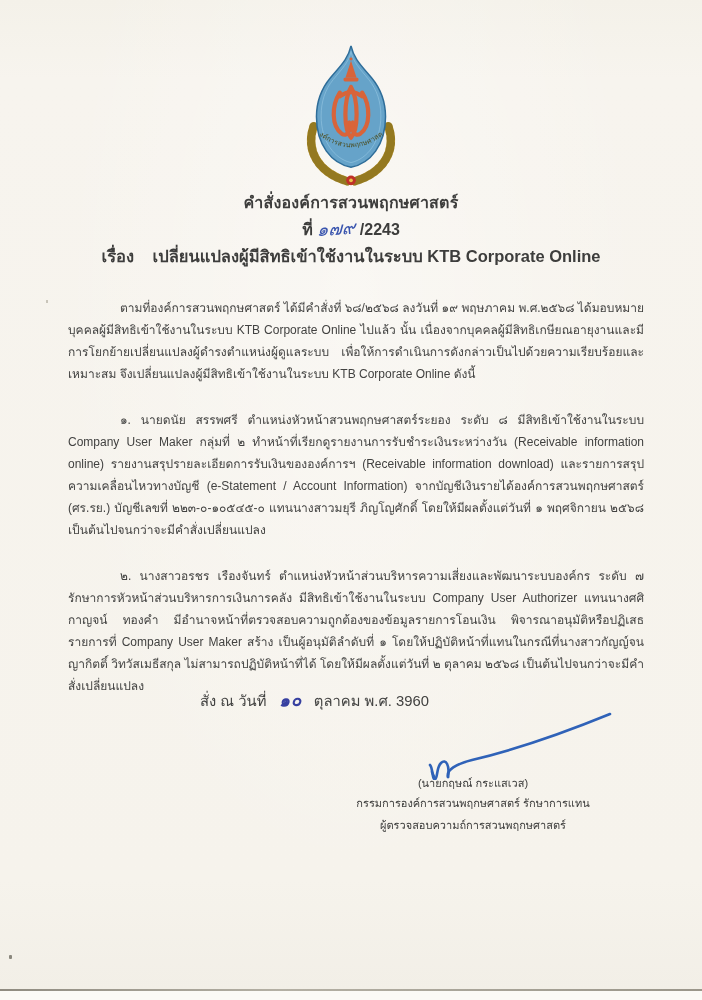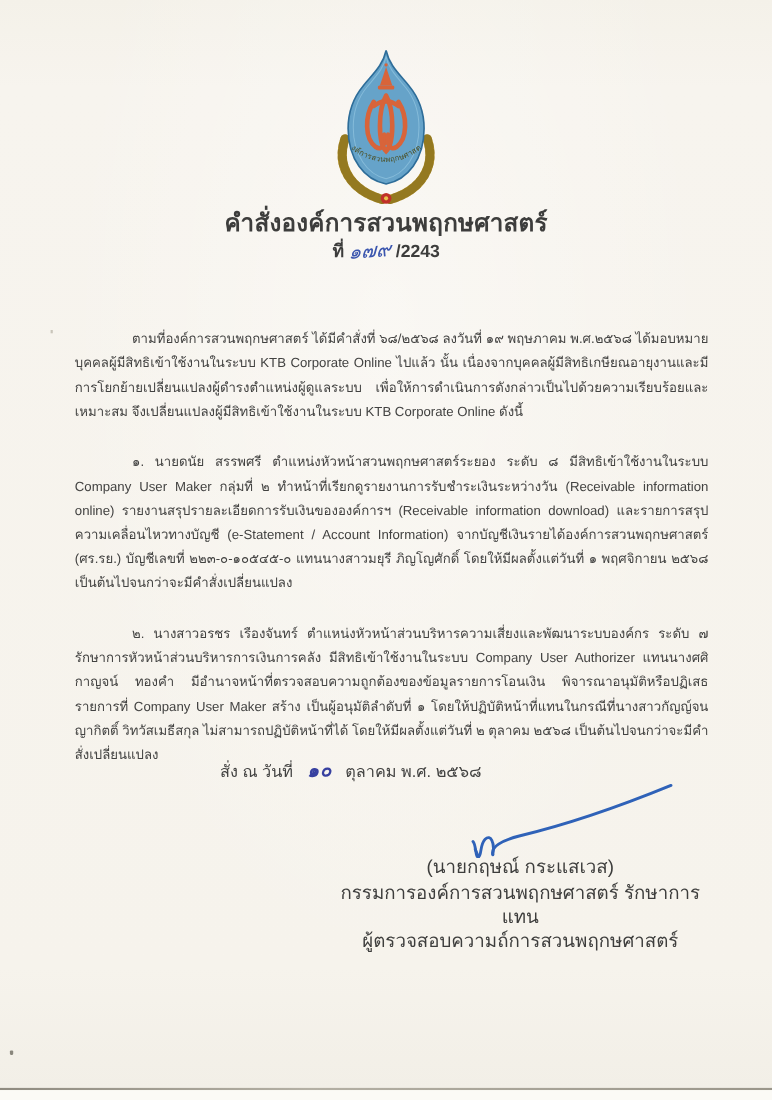--- a/index.html
+++ b/index.html
@@ -13,21 +13,21 @@
       linear-gradient(180deg, #f4f1e9 0%, #f7f4ee 8%, #f6f3ec 88%, #f2efe7 99%);
     color:#3d3d3c;
   }
 
   
   .emblem { position:absolute; top:40px; left:295px; width:112px; height:150px; }
   .emblem svg { width:100%; height:100%; display:block; }
 
   
   .header { position:absolute; top:190px; left:0; width:702px; text-align:center; line-height:25px; }
-  .header .org-line { font-size:22px; font-weight:600; letter-spacing:.2px; }
+  .header .org-line { font-size:16px; font-weight:600; letter-spacing:.2px; }
   .header .number-line { font-size:16px; font-weight:600; margin-top:1px; }
   .header .subject-line { font-size:16.5px; font-weight:600; margin-top:2px; }
   .hand { font-family:"DejaVu Sans",sans-serif; font-style:italic; font-weight:400; }
   .hand-blue { color:#3a55ae; transform:rotate(-4deg) skewX(-6deg); display:inline-block; font-size:18px; }
   .hand-navy { color:#3740a0; transform:rotate(-2deg); display:inline-block; font-size:17px; letter-spacing:1px; }
   .subject-label { margin-right:14px; }
 
   
   .doc-body {
     position:absolute; top:297px; left:68px; width:576px;
@@ -38,22 +38,22 @@
 
   .issued-line {
     position:absolute; top:686px; left:200px;
     font-size:14.8px; color:#424241; white-space:nowrap;
   }
   .issued-line .hand-navy { margin:0 8px; font-weight:600; }
 
   
   .sig-block { position:absolute; top:708px; left:308px; width:330px; text-align:center; }
   .sig-flourish { display:block; margin:0 auto -6px auto; width:230px; height:72px; position:relative; left:28px; }
-  .sig-name { font-size:17px; color:#3d3d3c; }
-  .sig-title { font-size:17px; color:#3d3d3c; line-height:22px; }
+  .sig-name { font-size:11px; color:#3d3d3c; }
+  .sig-title { font-size:11px; color:#3d3d3c; line-height:22px; }
 
   
   .scan-bottom-edge { position:absolute; left:0; top:989px; width:702px; height:2px;
     background:linear-gradient(90deg,#8f8b80,#b4b0a4 40%,#9a968a); }
   .scan-below { position:absolute; left:0; top:991px; width:702px; height:9px; background:#fbfaf6; }
   .speck-1 { position:absolute; left:9px; top:955px; width:3px; height:4px; background:#8a877d; border-radius:1px; }
   .speck-2 { position:absolute; left:46px; top:300px; width:2px; height:3px; background:#c9c5ba; }
 </style>
 </head>
 <body>
@@ -94,32 +94,36 @@
     </svg>
   </div>
 
   <div class="header">
     <div class="org-line">คำสั่งองค์การสวนพฤกษศาสตร์</div>
     <div class="number-line">
       <span>ที่</span>
       <span class="hand hand-blue">๑๗๙</span>
       <span>/2243</span>
     </div>
+    <div class="subject-line">
+      <span class="subject-label">เรื่อง</span>
+      <span>เปลี่ยนแปลงผู้มีสิทธิเข้าใช้งานในระบบ KTB Corporate Online</span>
+    </div>
   </div>
 
   <div class="doc-body">
     <p>ตามที่องค์การสวนพฤกษศาสตร์ ได้มีคำสั่งที่ ๖๘/๒๕๖๘ ลงวันที่ ๑๙ พฤษภาคม พ.ศ.๒๕๖๘ ได้มอบหมายบุคคลผู้มีสิทธิเข้าใช้งานในระบบ KTB Corporate Online ไปแล้ว นั้น เนื่องจากบุคคลผู้มีสิทธิเกษียณอายุงานและมีการโยกย้ายเปลี่ยนแปลงผู้ดำรงตำแหน่งผู้ดูแลระบบ เพื่อให้การดำเนินการดังกล่าวเป็นไปด้วยความเรียบร้อยและเหมาะสม จึงเปลี่ยนแปลงผู้มีสิทธิเข้าใช้งานในระบบ KTB Corporate Online ดังนี้</p>
     <p class="item">๑. นายดนัย  สรรพศรี ตำแหน่งหัวหน้าสวนพฤกษศาสตร์ระยอง ระดับ ๘ มีสิทธิเข้าใช้งานในระบบ Company User Maker กลุ่มที่ ๒ ทำหน้าที่เรียกดูรายงานการรับชำระเงินระหว่างวัน (Receivable information online) รายงานสรุปรายละเอียดการรับเงินขององค์การฯ (Receivable information download) และรายการสรุปความเคลื่อนไหวทางบัญชี (e-Statement / Account Information) จากบัญชีเงินรายได้องค์การสวนพฤกษศาสตร์ (ศร.รย.) บัญชีเลขที่ ๒๒๓-๐-๑๐๕๔๕-๐ แทนนางสาวมยุรี  ภิญโญศักดิ์ โดยให้มีผลตั้งแต่วันที่ ๑ พฤศจิกายน ๒๕๖๘ เป็นต้นไปจนกว่าจะมีคำสั่งเปลี่ยนแปลง</p>
     <p class="item">๒. นางสาวอรชร  เรืองจันทร์ ตำแหน่งหัวหน้าส่วนบริหารความเสี่ยงและพัฒนาระบบองค์กร ระดับ ๗ รักษาการหัวหน้าส่วนบริหารการเงินการคลัง มีสิทธิเข้าใช้งานในระบบ Company User Authorizer แทนนางศศิกาญจน์  ทองคำ มีอำนาจหน้าที่ตรวจสอบความถูกต้องของข้อมูลรายการโอนเงิน พิจารณาอนุมัติหรือปฏิเสธรายการที่ Company User Maker สร้าง เป็นผู้อนุมัติลำดับที่ ๑  โดยให้ปฏิบัติหน้าที่แทนในกรณีที่นางสาวกัญญ์จนญากิตติ์  วิทวัสเมธีสกุล ไม่สามารถปฏิบัติหน้าที่ได้ โดยให้มีผลตั้งแต่วันที่ ๒ ตุลาคม ๒๕๖๘ เป็นต้นไปจนกว่าจะมีคำสั่งเปลี่ยนแปลง</p>
   </div>
 
   <div class="issued-line">
     <span>สั่ง ณ วันที่</span>
     <span class="hand hand-navy">๑๐</span>
-    <span>ตุลาคม พ.ศ. ๒๕๖๘</span>
+    <span>ตุลาคม พ.ศ. 3960</span>
   </div>
 
   <div class="sig-block">
     <svg class="sig-flourish" viewBox="0 0 230 72">
       <g fill="none" stroke="#2f62b8" stroke-width="2.6" stroke-linecap="round">
         <path d="M224,6 C180,24 128,42 86,52 C70,56 60,62 62,69"></path>
         <path d="M62,69 C64,58 60,50 55,55 C50,60 52,70 49,71 C46,72 47,60 44,57"></path>
         <path d="M49,71 L46,64"></path>
       </g>
     </svg>

